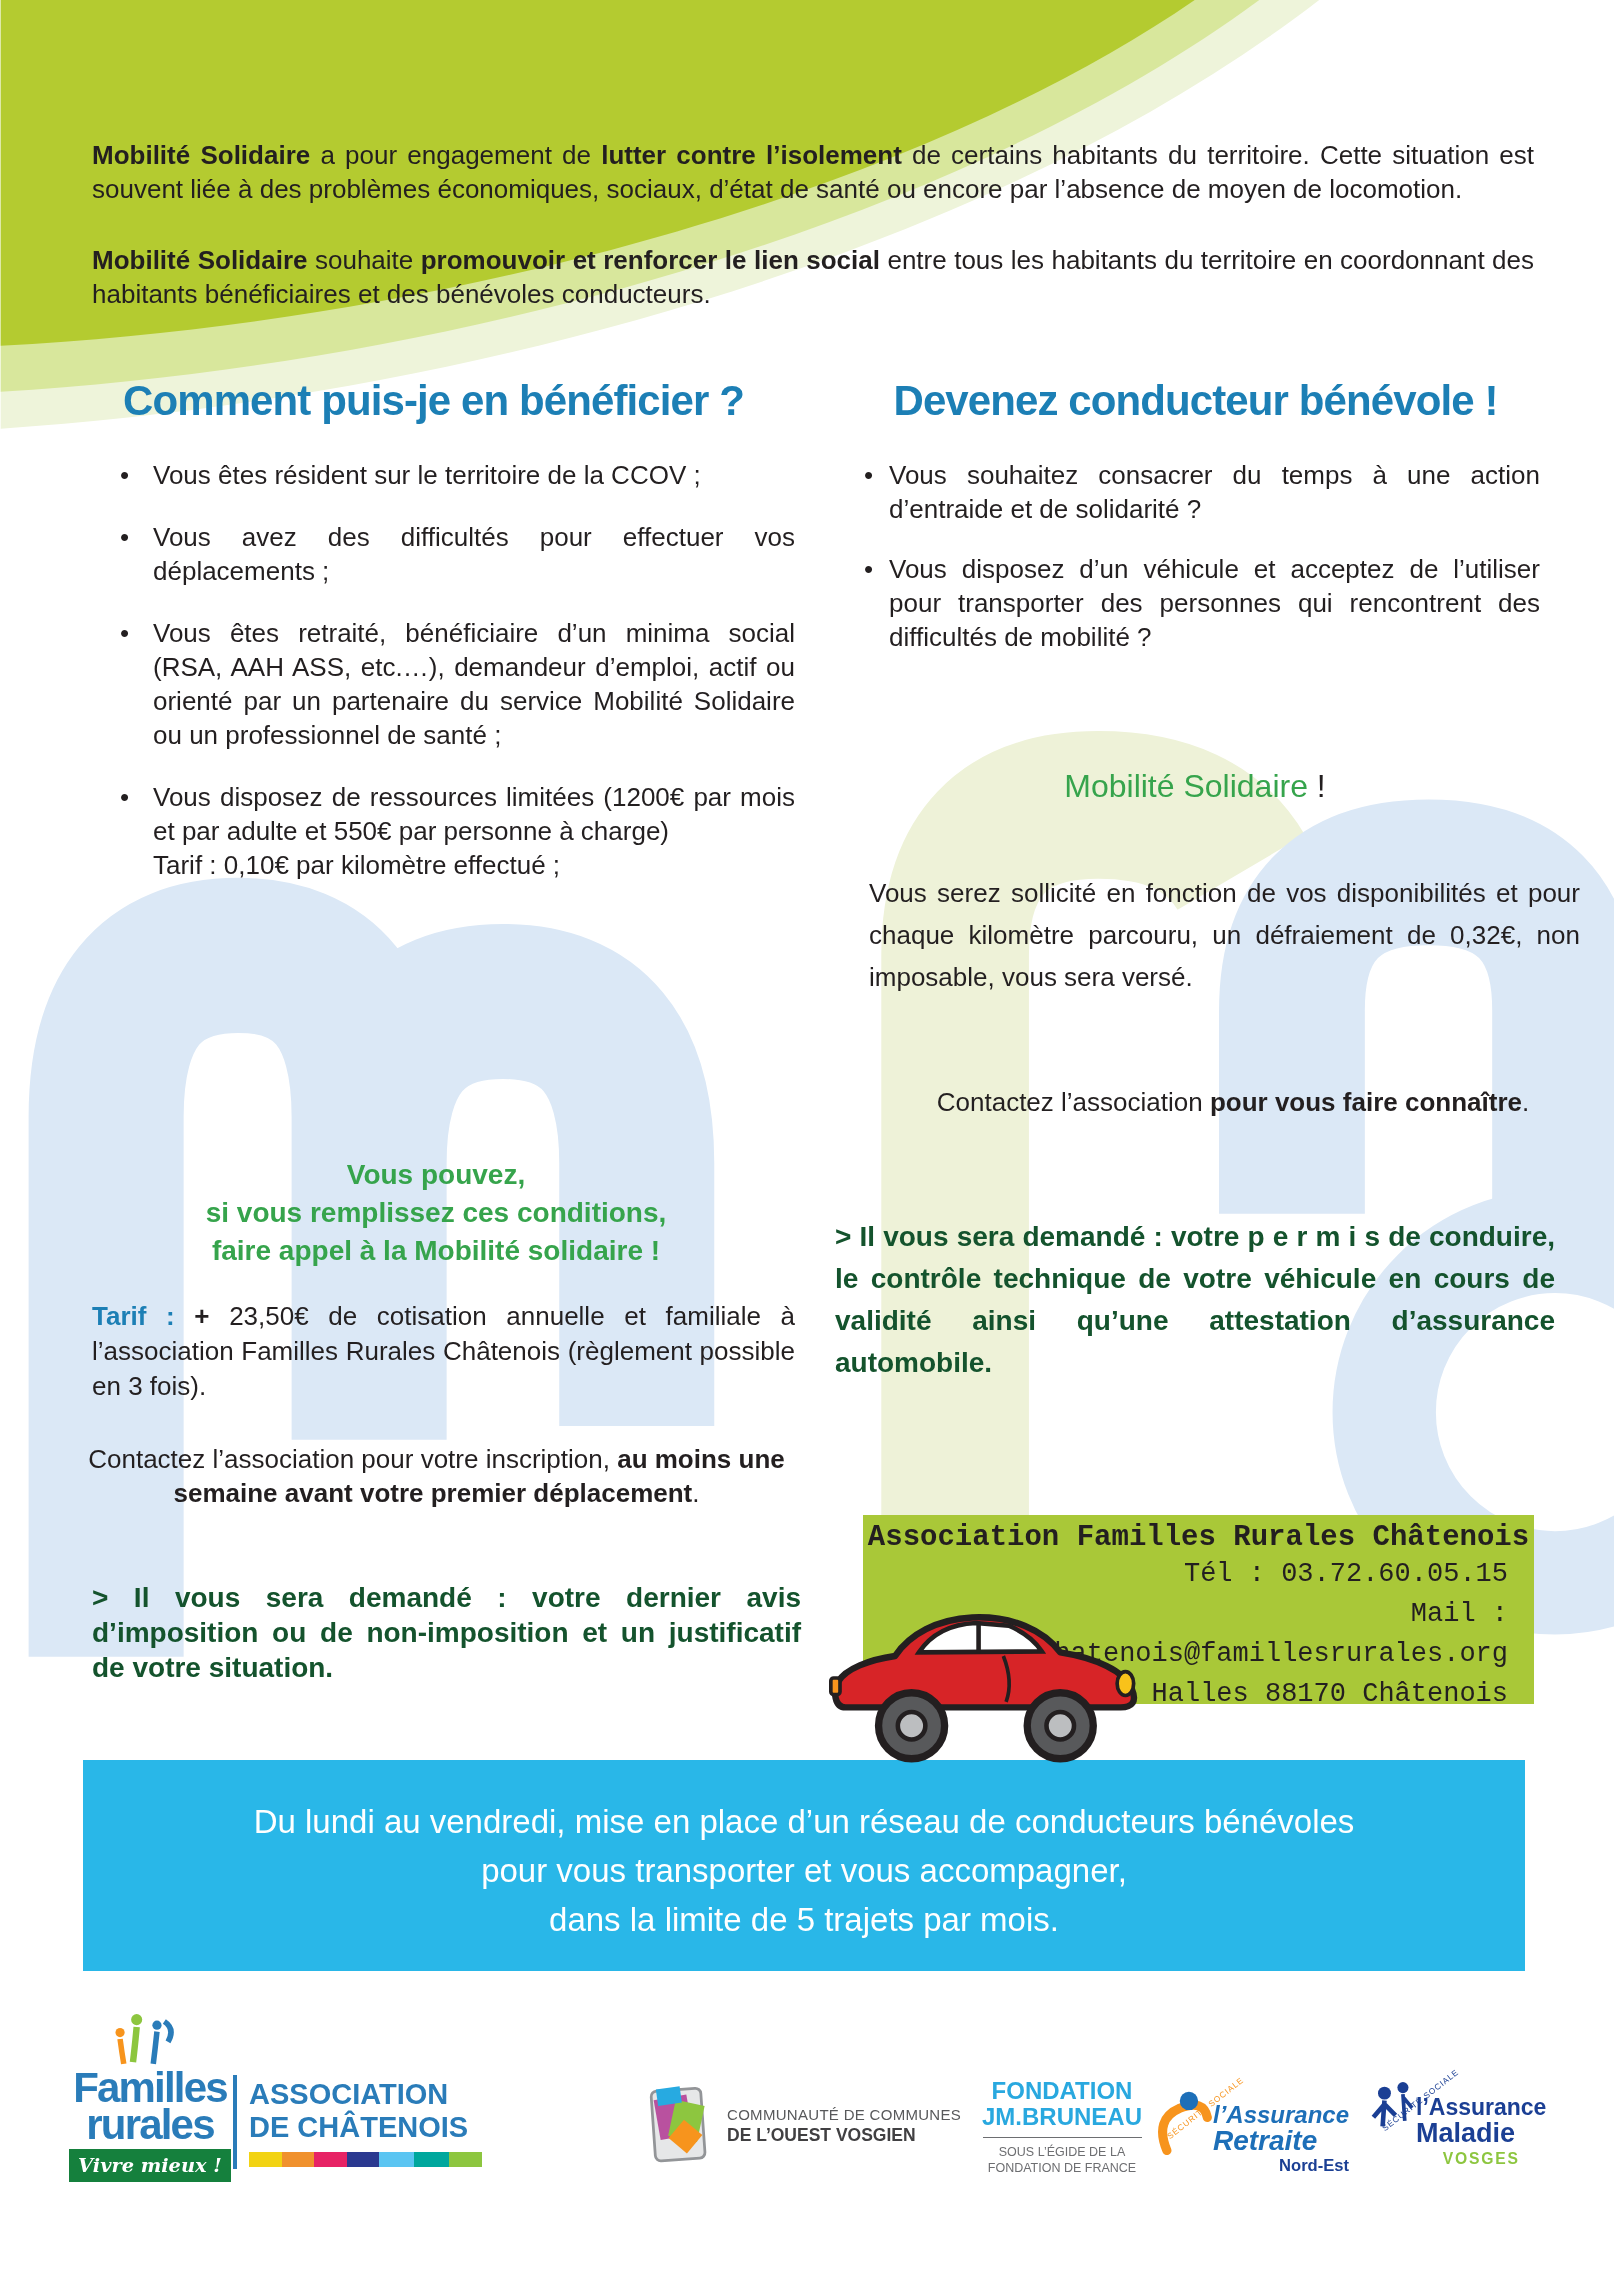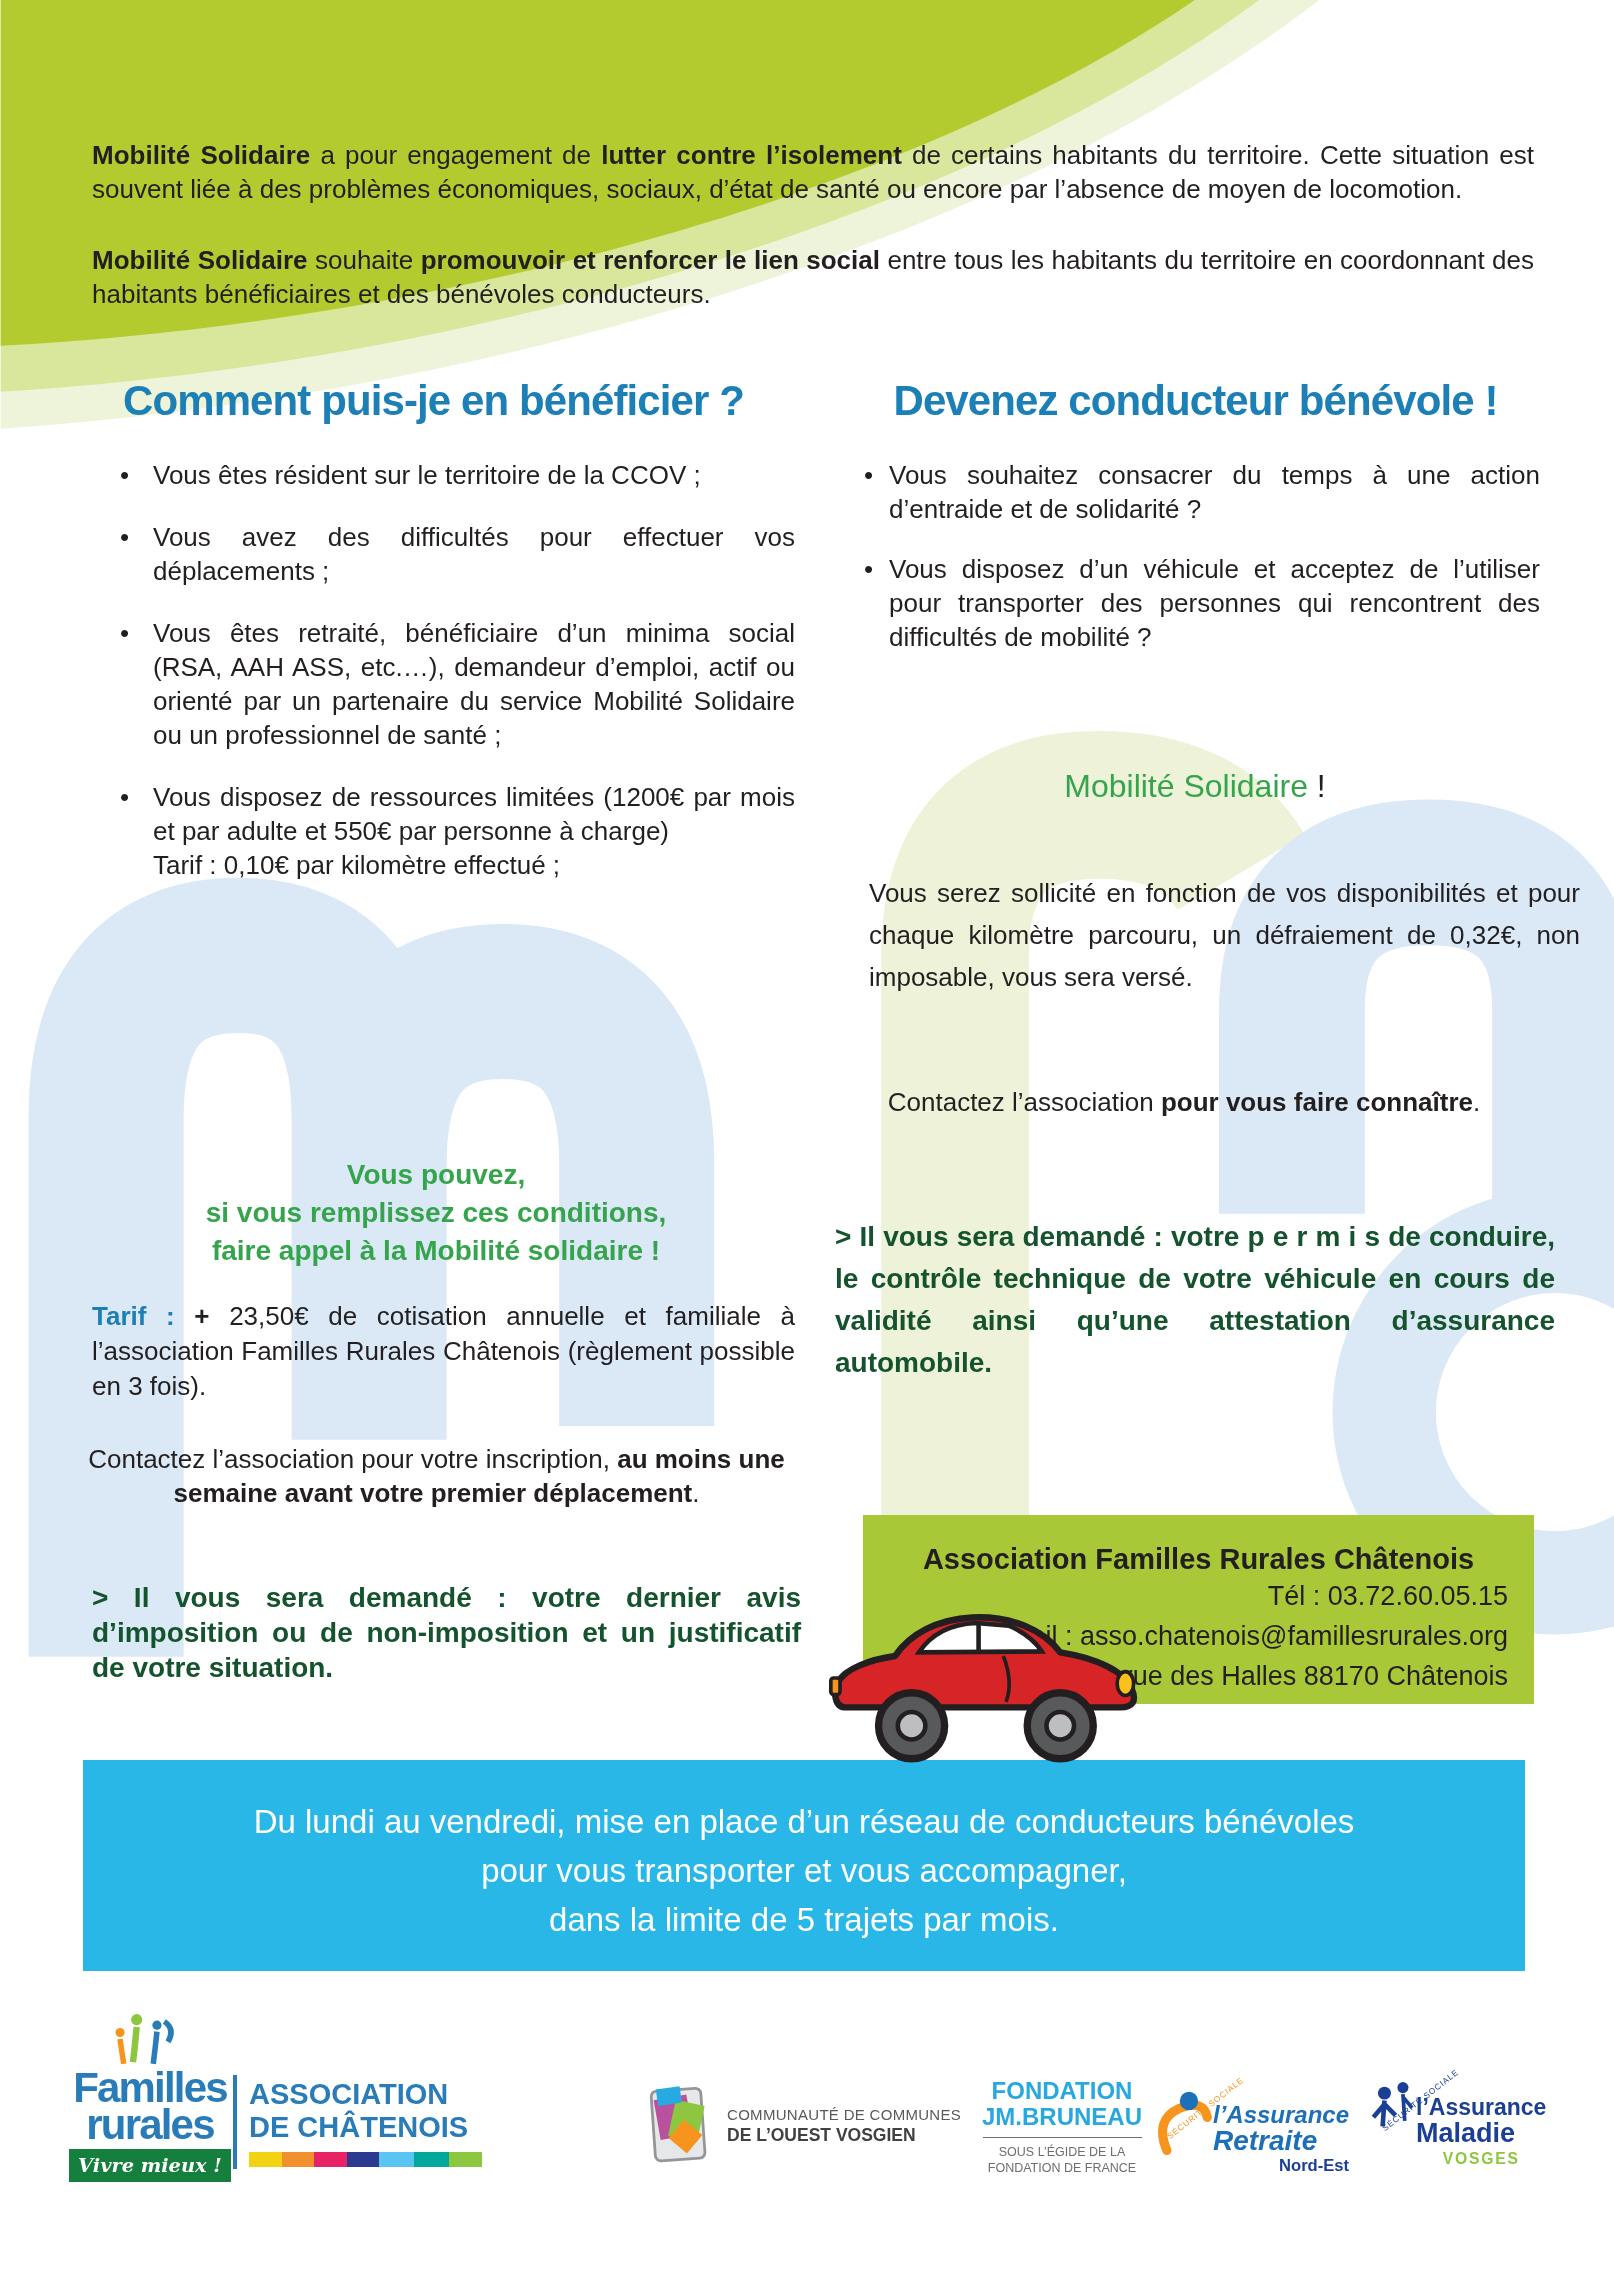--- a/index.html
+++ b/index.html
@@ -34,26 +34,26 @@
                  font-weight:bold;color:#36a44c;line-height:38px;white-space:pre-line;}
   .tarif{left:92px;top:1299px;width:703px;font-size:26px;line-height:35px;text-align:justify;}
   .tarif .lbl{color:#1c7fb5;font-weight:bold;}
   .contact-left{left:65px;top:1442px;width:743px;text-align:center;font-size:26px;line-height:34px;}
   .orange-note{font-size:28px;font-weight:bold;color:#14532d;text-align:justify;}
   .orange-left{left:92px;top:1580px;width:709px;line-height:35px;}
   .green-line1{left:835px;top:722px;width:720px;text-align:center;font-size:29px;color:#36a44c;}
   .green-line2{left:835px;top:768px;width:720px;text-align:center;font-size:32px;font-weight:normal;color:#36a44c;}
   .green-line2 .x{color:#231f20;}
   .para-right{left:869px;top:872px;width:711px;font-size:26px;line-height:42px;text-align:justify;}
-  .contact-right{left:847px;top:1084px;width:674px;text-align:center;font-size:26px;line-height:37px;}
+  .contact-right{left:896px;top:1084px;width:674px;text-align:center;font-size:26px;line-height:37px;}
   .orange-right{left:835px;top:1216px;width:720px;line-height:42px;}
 
   
   .green-box{left:863px;top:1515px;width:671px;height:189px;background:#a9c838;box-sizing:border-box;
-             padding-top:28px;}
+             padding-top:6px;font-family:Liberation Mono, monospace;}
   .green-box .title{text-align:center;font-size:29px;font-weight:bold;}
   .green-box .line{text-align:right;padding-right:26px;font-size:27px;line-height:40px;}
   .green-box .line:first-of-type{margin-top:5.5px;}
 
   
   .banner{left:83px;top:1760px;width:1442px;height:211px;background:#29b7e8;box-sizing:border-box;
           padding-top:37px;}
   .banner div{text-align:center;color:#ffffff;font-size:33px;line-height:49px;}
 
   .car{position:absolute;left:829px;top:1599px;z-index:3;}

